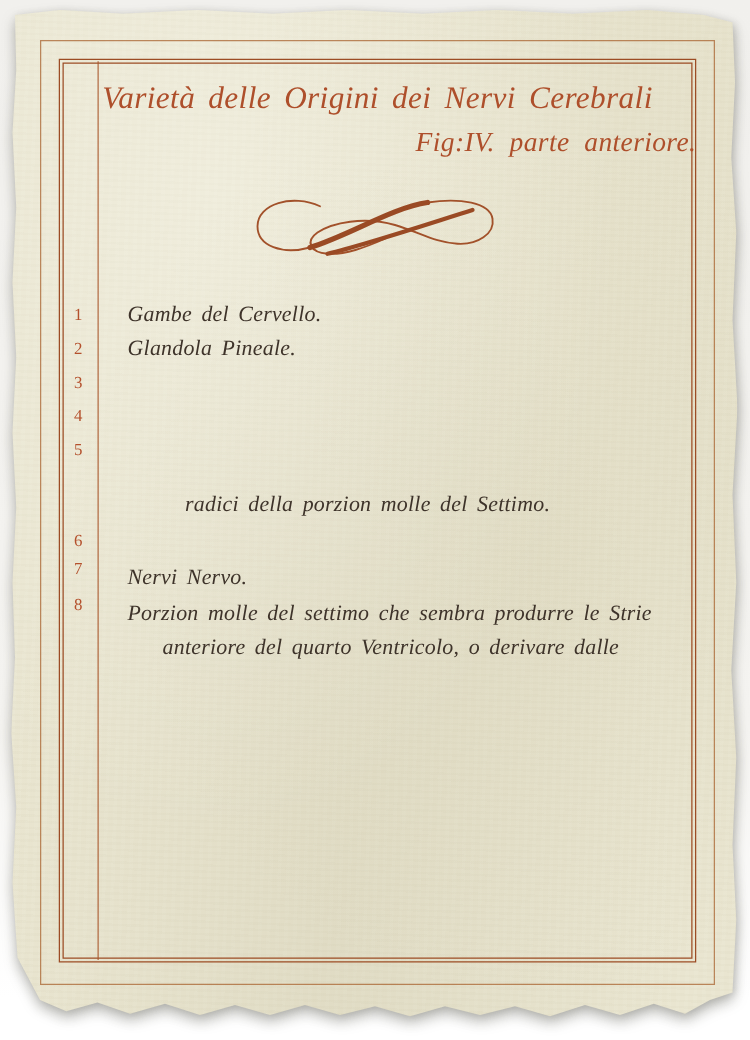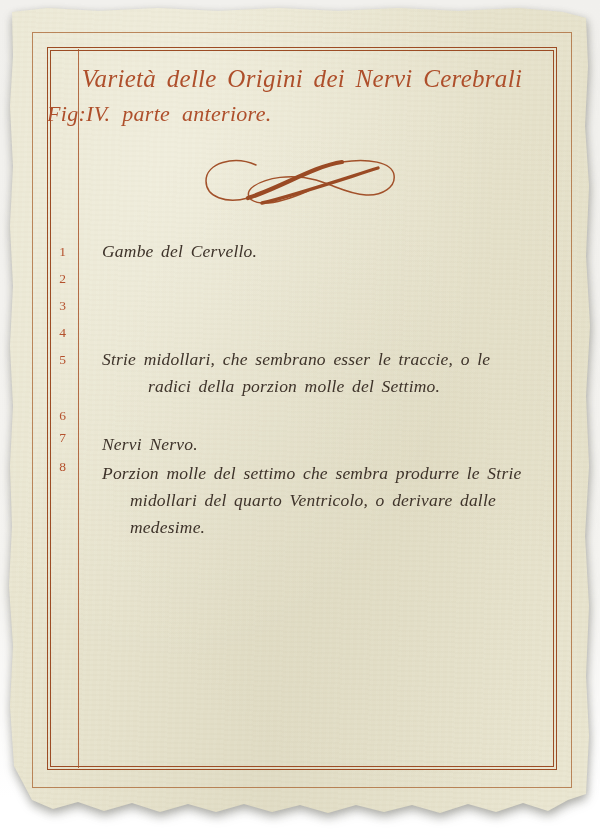--- a/index.html
+++ b/index.html
@@ -50,41 +50,41 @@
     position:absolute;top:41px;left:39px;right:33px;bottom:48px;
     overflow:hidden;
   }
 
   .title{
     margin-top:16px;text-align:center;white-space:nowrap;
     font-style:italic;font-size:25px;line-height:1.25;
     color:#ae4f2b;word-spacing:4px;letter-spacing:.3px;
   }
   .subtitle{
-    margin-top:7px;text-align:left;
+    margin-top:7px;text-align:right;
     font-style:italic;font-size:22px;line-height:1.2;
-    color:#ae4f2b;word-spacing:6px;letter-spacing:.3px;
+    color:#ae4f2b;word-spacing:6px;letter-spacing:.3px;padding-left:44px;
   }
   .flourish{display:block;margin:24px auto 0;}
 
   .list{margin-top:28px;}
   .item{display:flex;align-items:flex-start;}
   .num{
     flex:none;width:31px;text-align:center;
     font-size:13.5px;line-height:27px;color:#b4502c;
     font-style:normal;
   }
   .num.hi{position:relative;top:-7px;}
   .text{
     padding-left:24px;
     font-style:italic;font-size:17.5px;line-height:27px;
     color:#3e332a;letter-spacing:.2px;word-spacing:3px;
     white-space:nowrap;
   }
-  .text .cont-lg{padding-left:46px;}
+  .text .cont-lg{padding-left:46px;margin-top:44px;}
   .text .cont-sm{padding-left:28px;}
   .item + .item{margin-top:0px;}
   .item.gap{margin-top:2px;}
 </style>
 </head>
 <body>
 
 <div class="stage">
   <div class="paper-wrap">
     <div class="paper">
@@ -108,55 +108,56 @@
 
           <div class="item">
             <div class="num">1</div>
             <div class="text">
                 <div>Gambe del Cervello.</div>
               </div>
           </div>
 
           <div class="item">
             <div class="num">2</div>
+            <div class="text">
+                <div>Glandola Pineale.</div>
+              </div>
           </div>
 
           <div class="item">
             <div class="num">3</div>
           </div>
 
           <div class="item">
             <div class="num">4</div>
           </div>
 
           <div class="item">
             <div class="num">5</div>
             <div class="text">
-              <div>Strie midollari, che sembrano esser le traccie, o le</div>
               <div class="cont-lg">radici della porzion molle del Settimo.</div>
             </div>
           </div>
 
           <div class="item gap">
             <div class="num">6</div>
           </div>
 
           <div class="item gap">
             <div class="num hi">7</div>
             <div class="text">
                 <div>Nervi Nervo.</div>
               </div>
           </div>
 
           <div class="item gap">
             <div class="num hi">8</div>
             <div class="text">
               <div>Porzion molle del settimo che sembra produrre le Strie</div>
-              <div class="cont-sm">midollari del quarto Ventricolo, o derivare dalle</div>
-              <div class="cont-sm">medesime.</div>
+              <div class="cont-sm">anteriore del quarto Ventricolo, o derivare dalle</div>
             </div>
           </div>
 
         </div>
       </div>
 
     </div>
   </div>
 </div>
 

